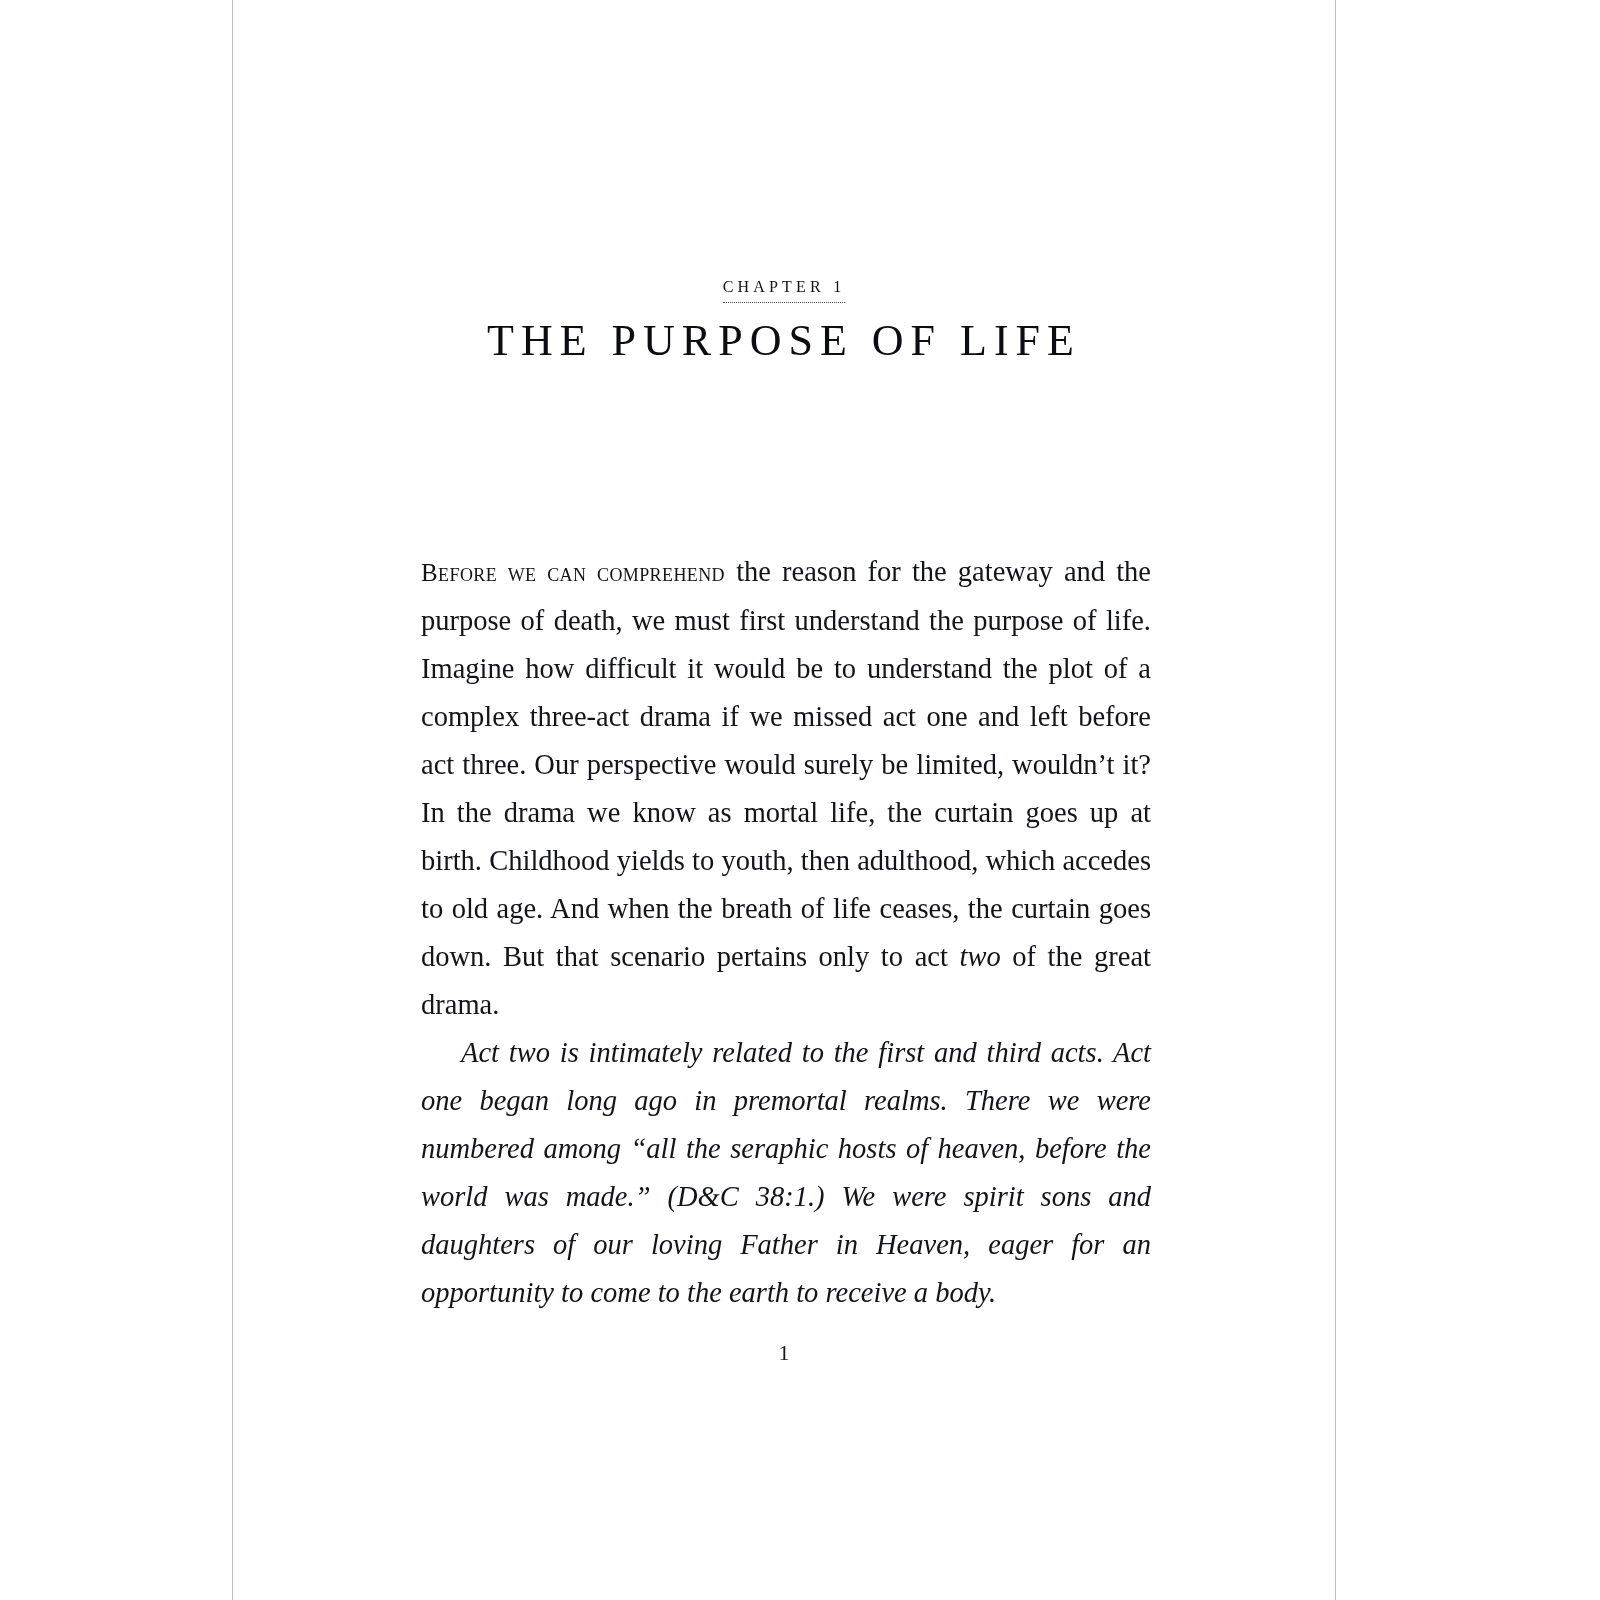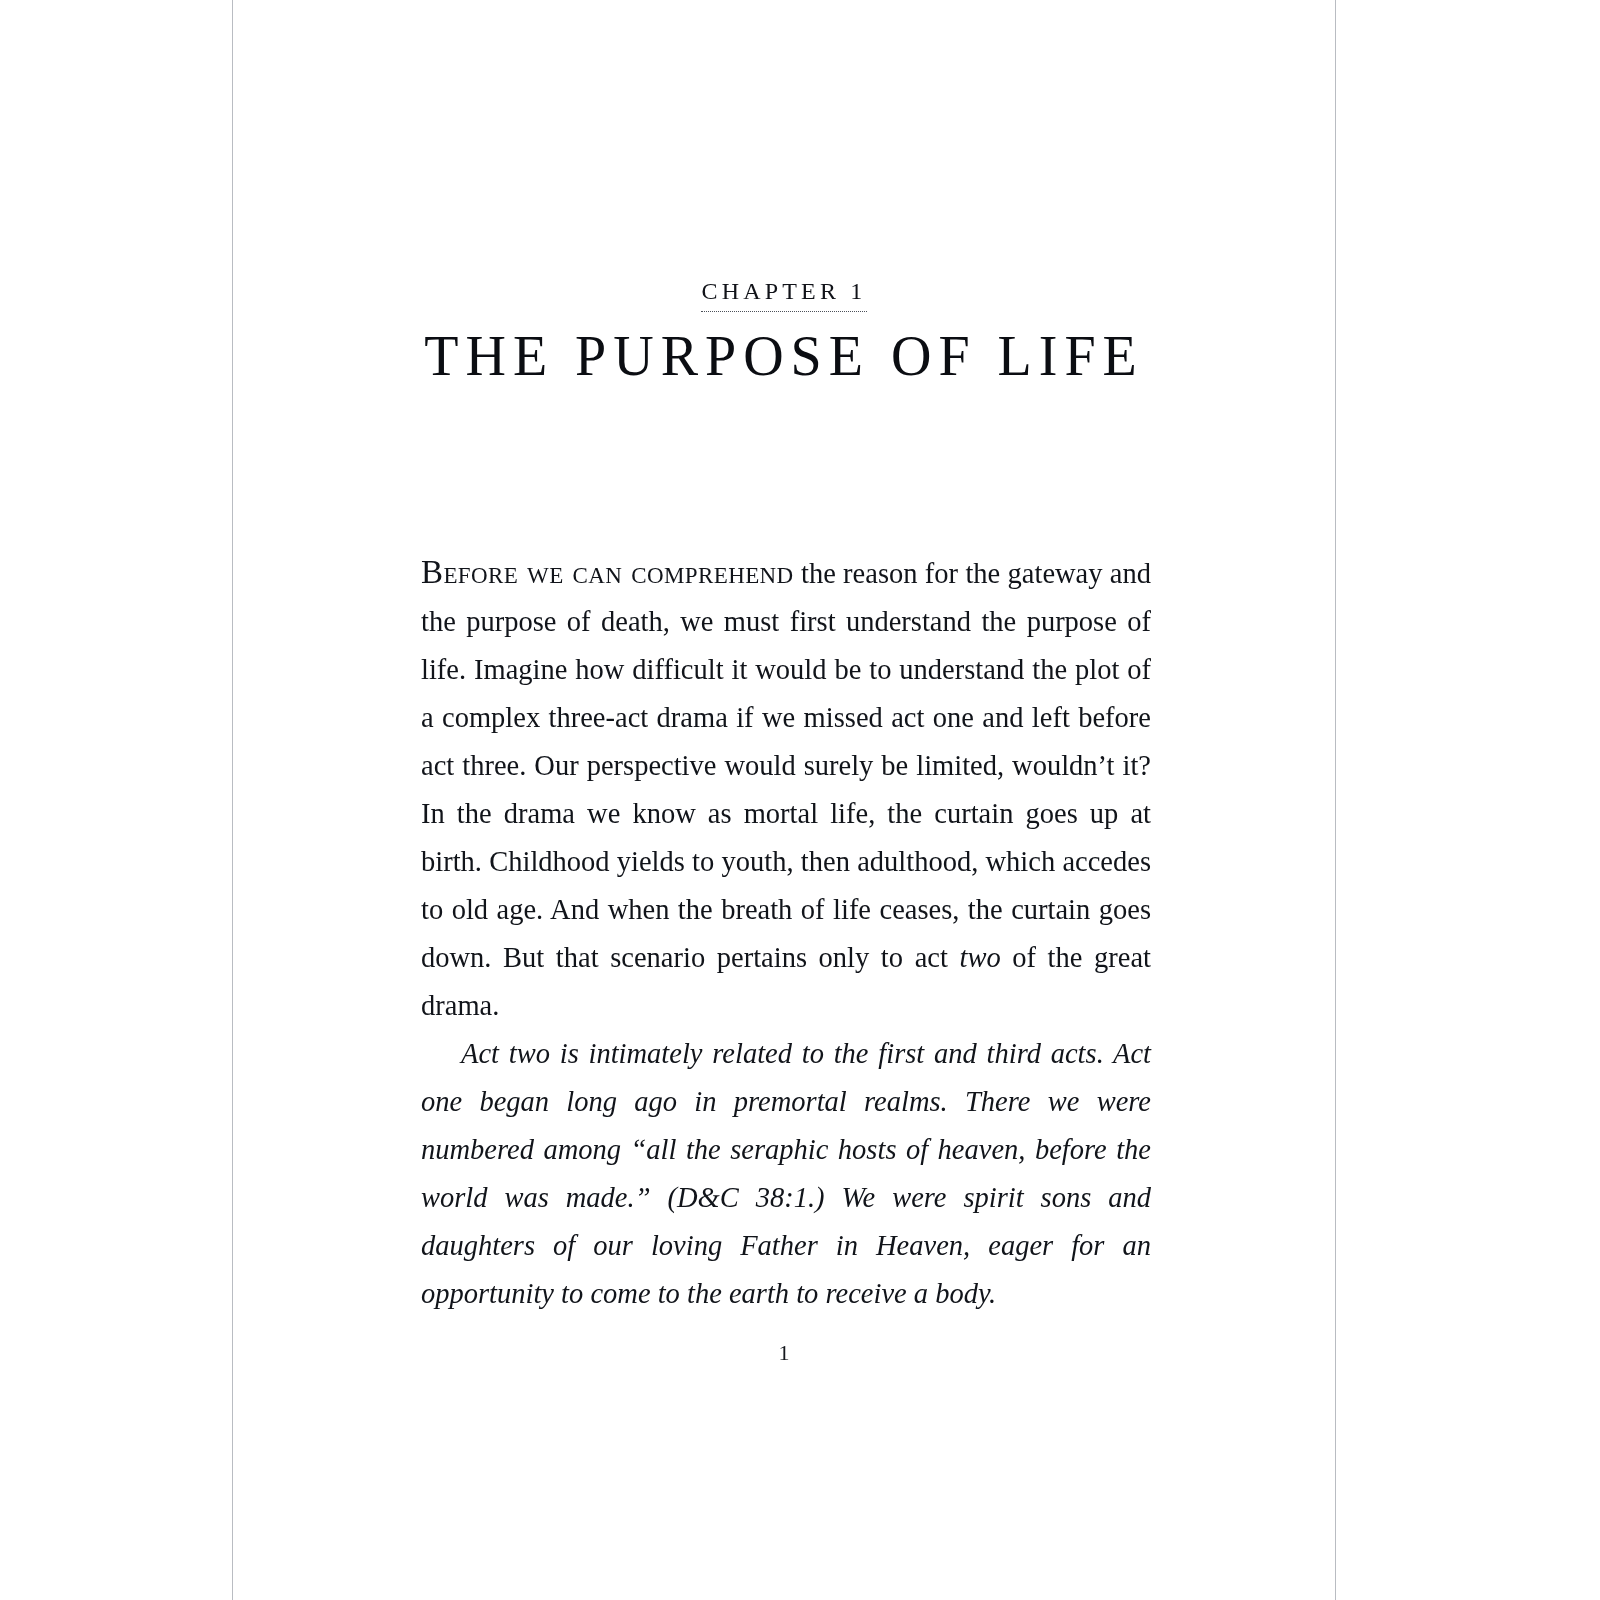--- a/index.html
+++ b/index.html
@@ -41,31 +41,31 @@
   .chapter-header {
     position: absolute;
     left: 0;
     right: 0;
     top: 278px;
     text-align: center;
   }
   .chapter-eyebrow {
     display: inline-block;
     font-family: "Liberation Serif", serif;
-    font-size: 24px;
+    font-size: 16px;
     letter-spacing: 4.2px;
     text-transform: uppercase;
     color: #111319;
     padding-bottom: 6px;
     border-bottom: 1px dotted #4c5059;
   }
   .chapter-title {
     margin-top: 14px;
     font-family: "Liberation Serif", serif;
-    font-size: 56px;
+    font-size: 44px;
     letter-spacing: 7px;
     text-transform: uppercase;
     color: #0b0d12;
     font-weight: normal;
     line-height: 1.1;
   }
   .body-block {
     position: absolute;
     left: 188px;
     top: 548px;
@@ -83,21 +83,21 @@
   p.body-par + p.body-par {
     text-indent: 40px;
     font-style: italic;
   }
   .smallcaps-open {
     font-variant: small-caps;
     font-size: 28.5px;
     letter-spacing: 0.4px;
   }
   .dropcap-word {
-    font-size: 33px;
+    font-size: 25px;
   }
   em {
     font-style: italic;
   }
   .folio {
     position: absolute;
     left: 0;
     right: 0;
     top: 1340px;
     text-align: center;

